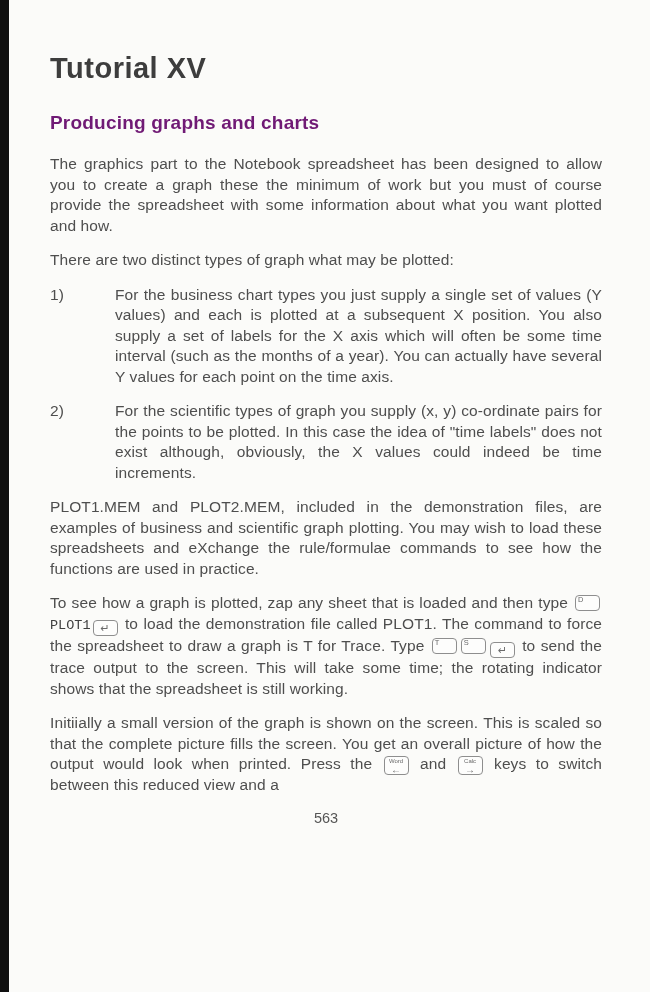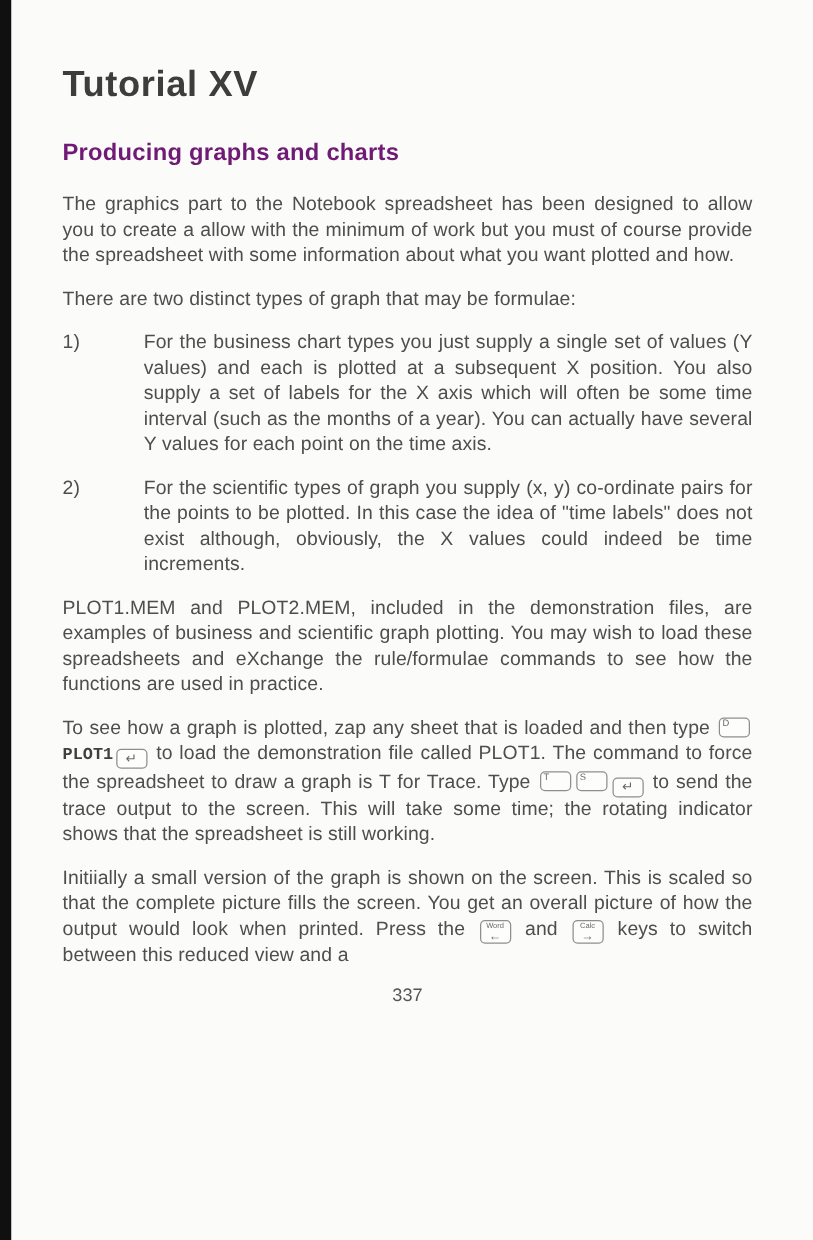--- a/index.html
+++ b/index.html
@@ -51,21 +51,21 @@
   .list-item {
     position: relative;
     padding-left: 65px;
   }
   .list-item .marker {
     position: absolute;
     left: 0; top: 0;
   }
   .kbd {
     font-family: "Liberation Mono", monospace;
-    font-weight: bold;
+    font-weight: normal;
     font-size: 13.5px;
     color: #3f3f3f;
     letter-spacing: 0;
   }
   .key {
     display: inline-block;
     position: relative;
     box-sizing: border-box;
     width: 25px;
     height: 16px;
@@ -119,22 +119,22 @@
 </style>
 </head>
 <body>
 
 <div class="scan-edge"></div>
 
 <div class="page">
   <h1 class="title">Tutorial XV</h1>
   <h2 class="subtitle">Producing graphs and charts</h2>
   <div class="doc-body">
-      <div class="para">The graphics part to the Notebook spreadsheet has been designed to allow you to create a allow with the minimum of work but you must of course provide the spreadsheet with some information about what you want plotted and how.</div>
-      <div class="para">There are two distinct types of graph that may be formulae:</div>
+      <div class="para">The graphics part to the Notebook spreadsheet has been designed to allow you to create a graph these the minimum of work but you must of course provide the spreadsheet with some information about what you want plotted and how.</div>
+      <div class="para">There are two distinct types of graph what may be plotted:</div>
       <div class="list-item"><span class="marker">1)</span>For the business chart types you just supply a single set of values (Y values) and each is plotted at a subsequent X position. You also supply a set of labels for the X axis which will often be some time interval (such as the months of a year). You can actually have several Y values for each point on the time axis.</div>
       <div class="list-item"><span class="marker">2)</span>For the scientific types of graph you supply (x, y) co-ordinate pairs for the points to be plotted. In this case the idea of "time labels" does not exist although, obviously, the X values could indeed be time increments.</div>
       <div class="para">PLOT1.MEM and PLOT2.MEM, included in the demonstration files, are examples of business and scientific graph plotting. You may wish to load these spreadsheets and eXchange the rule/formulae commands to see how the functions are used in practice.</div>
       <div class="para">To see how a graph is plotted, zap any sheet that is loaded and then type <span class="key"><span class="key-sup">D</span></span><span class="kbd">PLOT1</span><span class="key"><span class="key-center">↵</span></span> to load the demonstration file called PLOT1. The command to force the spreadsheet to draw a graph is T for Trace. Type <span class="key"><span class="key-sup">T</span></span><span class="key"><span class="key-sup">S</span></span><span class="key"><span class="key-center">↵</span></span> to send the trace output to the screen. This will take some time; the rotating indicator shows that the spreadsheet is still working.</div>
       <div class="para">Initiially a small version of the graph is shown on the screen. This is scaled so that the complete picture fills the screen. You get an overall picture of how the output would look when printed. Press the <span class="key key-tall"><span class="key-top">Word</span><span class="key-arrow">←</span></span> and <span class="key key-tall"><span class="key-top">Calc</span><span class="key-arrow">→</span></span> keys to switch between this reduced view and a</div>
     </div>
-  <div class="footer">337</div>
+  <div class="footer">563</div>
 </div>
 
 </body></html>

